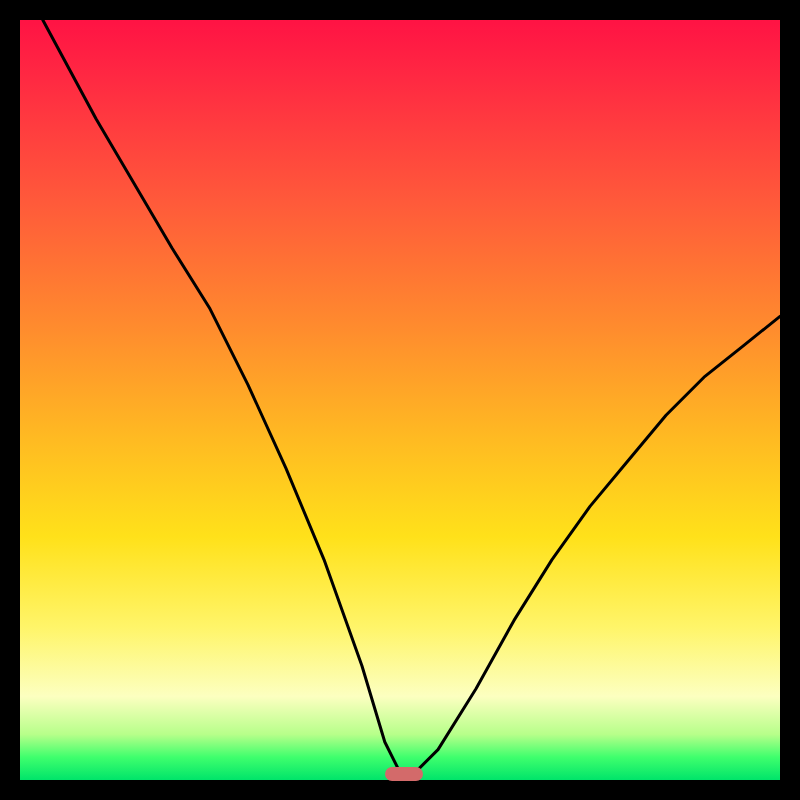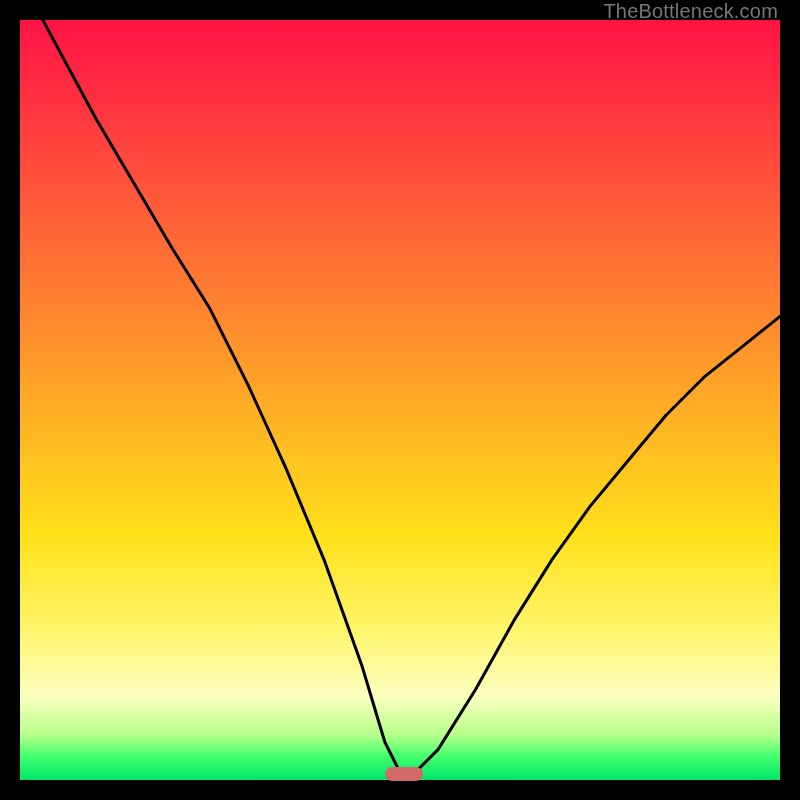--- a/index.html
+++ b/index.html
@@ -63,21 +63,20 @@
     border-radius: 7px;
     background: #d36a6a;
     transform: translate(-50%, -50%);
   }
 </style>
 </head>
 <body>
 
 <div class="frame">
 
-  <div class="watermark">TheBottleneck.com</div>
 
   <div class="plot-area">
 
     <svg class="curve" viewBox="0 0 760 760" preserveAspectRatio="none">
       <path fill="none" stroke="#000" stroke-width="3" stroke-linecap="round" stroke-linejoin="round" d="M22.8 0.0 L76.0 98.8 L152.0 228.0 L190.0 288.8 L228.0 364.8 L266.0 448.4 L304.0 539.6 L342.0 646.0 L364.8 722.0 L380.0 752.4 L395.2 752.4 L418.0 729.6 L456.0 668.8 L494.0 600.4 L532.0 539.6 L570.0 486.4 L608.0 440.8 L646.0 395.2 L684.0 357.2 L722.0 326.8 L760.0 296.4"></path>
     </svg>
 
     <div class="marker" style="left: 383.8px; top: 753.92px;"></div>
 
   </div>

